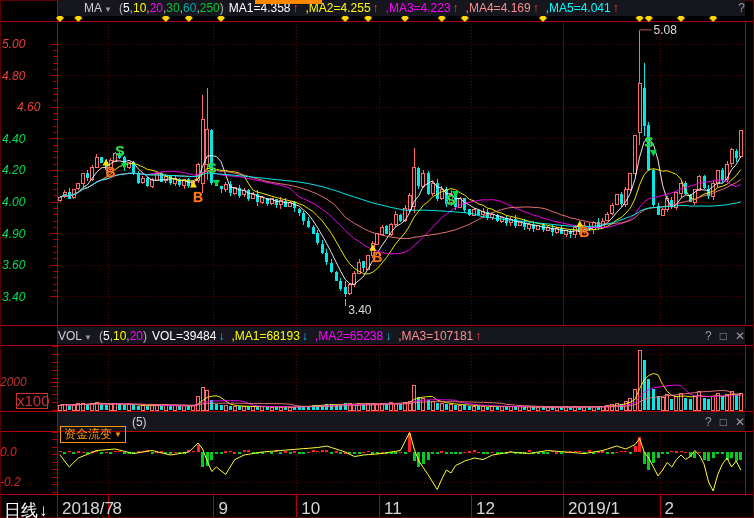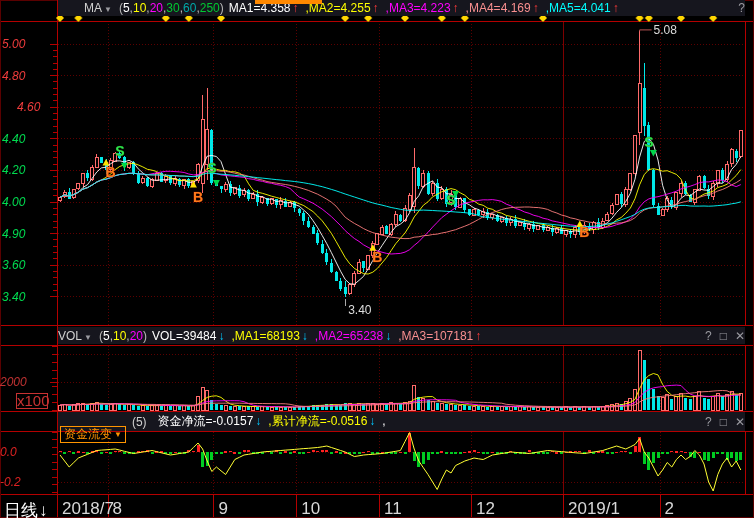--- a/index.html
+++ b/index.html
@@ -809,21 +809,20 @@
     <span class="sp"></span>
     <span id="vol-ctl" class="ctls"><span>?</span><span>□</span><span>✕</span></span>
   </div>
 
   <div class="hdr" id="flow-header">
     <span class="fbox">
         <span>资金流变</span>
         <span class="dda" style="color:#ff9500">▼</span>
       </span>
     <span class="fpfx">(5)</span>
-    <span id="flow-values"><span class="seg val" style="color: rgb(255, 255, 255);">资金净流=-0.0157</span><span class="arr" style="color: rgb(0, 200, 255);">↓</span><span class="seg val" style="color: rgb(255, 255, 0);">,累计净流=-0.0516</span><span class="arr" style="color: rgb(0, 200, 255);">↓</span><span class="seg val" style="color: rgb(255, 255, 255);">,</span></span>
     <span class="sp"></span>
     <span id="flow-ctl" class="ctls"><span>?</span><span>□</span><span>✕</span></span>
   </div>
 
   <div id="price-labels">
       <span class="axlab" style="left: 2px; top: 37px; color: rgb(240, 60, 60);">5.00</span>
       <span class="axlab" style="left: 2px; top: 68.6px; color: rgb(240, 60, 60);">4.80</span>
       <span class="axlab" style="left: 2px; top: 100.2px; color: rgb(240, 60, 60); margin-left: 15px;">4.60</span>
       <span class="axlab" style="left: 2px; top: 131.8px; color: rgb(0, 220, 80);">4.40</span>
       <span class="axlab" style="left: 2px; top: 163.4px; color: rgb(0, 220, 80);">4.20</span>

